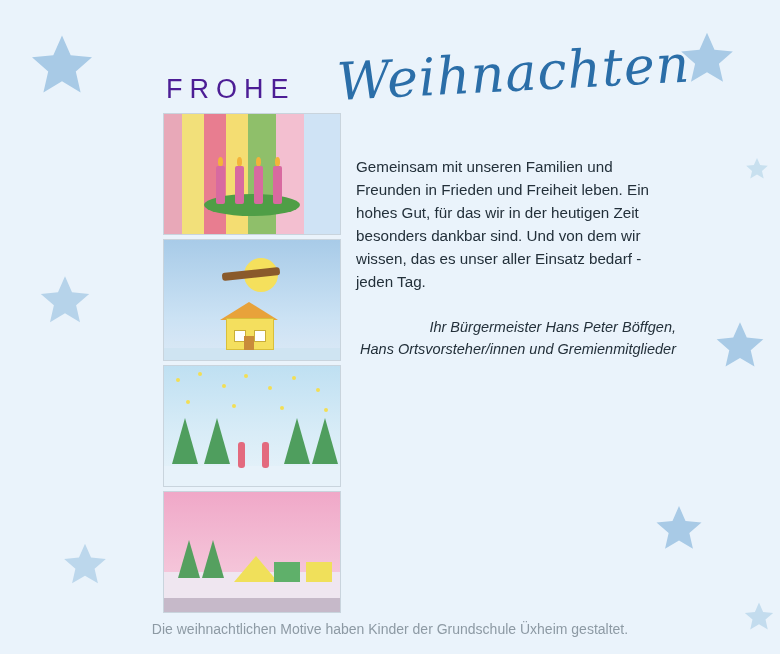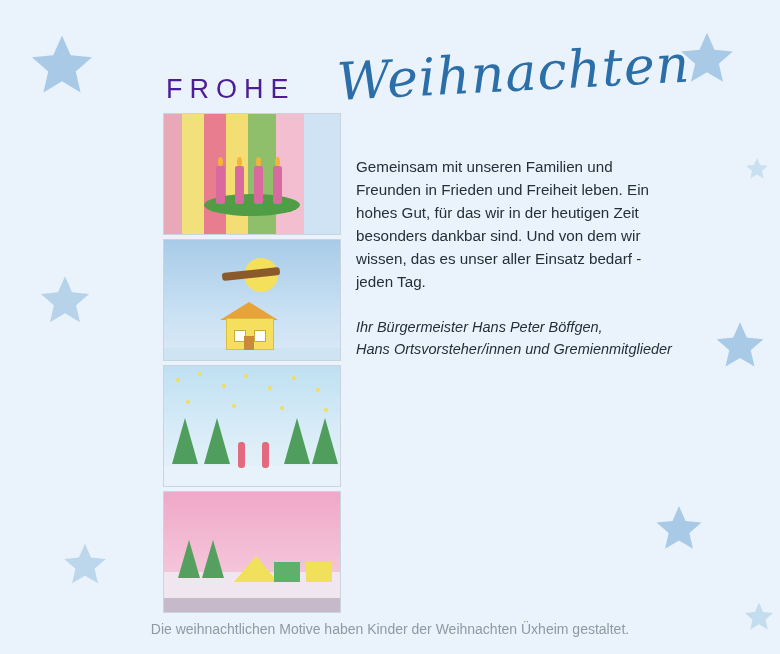--- a/index.html
+++ b/index.html
@@ -260,20 +260,21 @@
     margin-top: 40px;
   }
   .textcol p { margin: 0 0 17px 0; }
   .textcol p:last-child { margin-bottom: 0; }
   .signature {
     font-style: italic;
     font-size: 14.5px;
     line-height: 1.55;
     margin-top: 22px;
     color: #23303a;
+    text-align: right;
   }
   .signature div { white-space: nowrap; }
 
   .footer {
     position: absolute;
     left: 0;
     top: 621px;
     width: 780px;
     text-align: center;
     font-size: 14px;
@@ -391,15 +392,15 @@
   </div>
 
   <div class="textcol">
     <p>Gemeinsam mit unseren Familien und Freunden in Frieden und Freiheit leben. Ein hohes Gut, für das wir in der heutigen Zeit besonders dankbar sind. Und von dem wir wissen, das es unser aller Einsatz bedarf - jeden Tag.</p>
     <div class="signature">
       <div>Ihr Bürgermeister Hans Peter Böffgen,</div>
       <div>Hans Ortsvorsteher/innen und Gremienmitglieder</div>
     </div>
   </div>
 
-  <div class="footer">Die weihnachtlichen Motive haben Kinder der Weihnachten Üxheim gestaltet.</div>
+  <div class="footer">Die weihnachtlichen Motive haben Kinder der Grundschule Üxheim gestaltet.</div>
 
 </div>
 
 </body></html>

